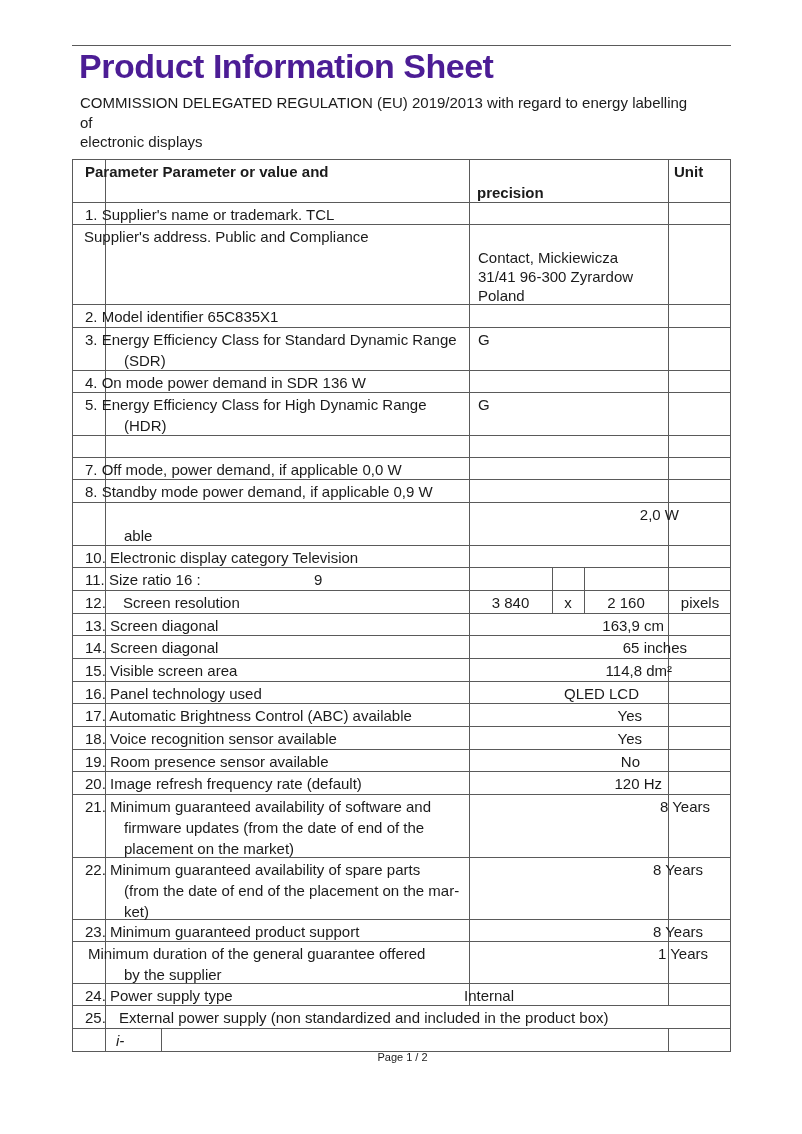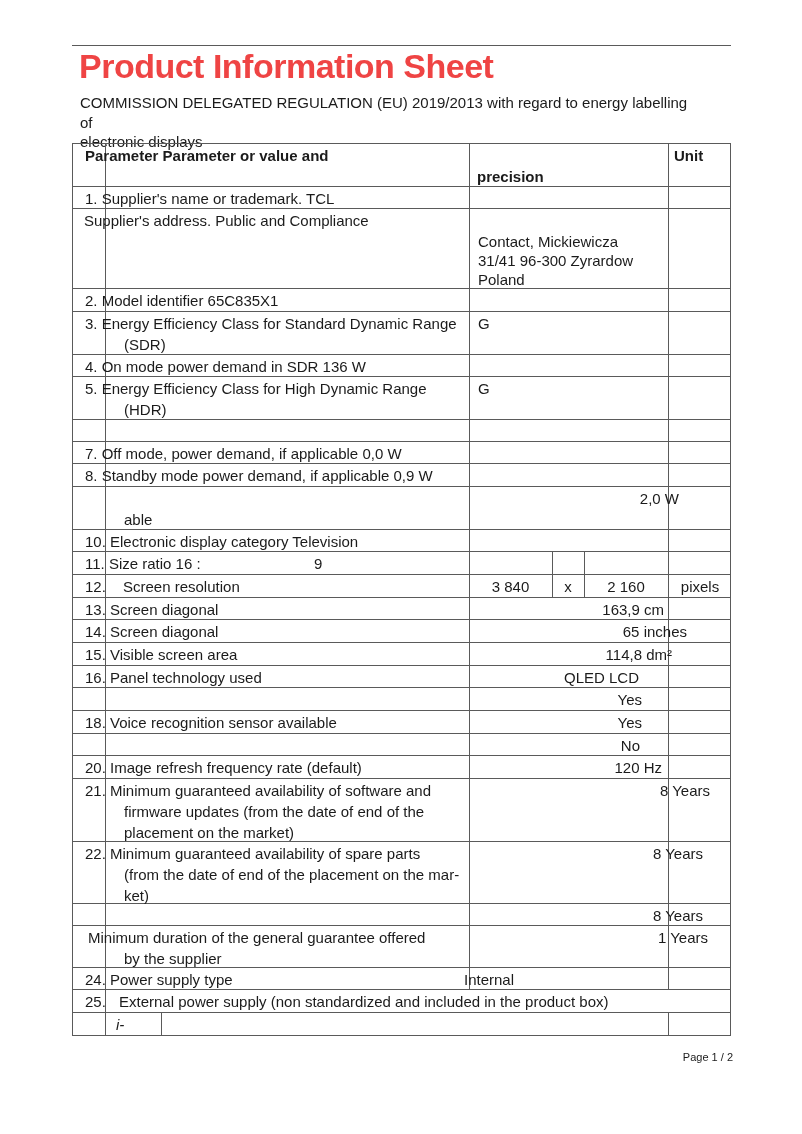--- a/index.html
+++ b/index.html
@@ -10,40 +10,40 @@
   }
   .top-rule{position:absolute;left:72px;top:45px;width:659px;height:0;border-top:1px solid #5a5a5a;}
   .title{
     position:absolute;left:79px;top:47px;font-size:34px;font-weight:bold;
     letter-spacing:-0.5px;line-height:38px;white-space:nowrap;
   }
   .subtitle{
     position:absolute;left:80px;top:93px;width:620px;font-size:15px;line-height:19.5px;
   }
   .ptable{
-    position:absolute;left:72px;top:143px;width:659px;
+    position:absolute;left:72px;top:159px;width:659px;
     border:1px solid #5a5a5a;border-bottom:none;box-sizing:border-box;
   }
   .tr{position:relative;border-bottom:1px solid #5a5a5a;box-sizing:border-box;}
   .vl{position:absolute;top:0;bottom:0;width:0;border-left:1px solid #5a5a5a;}
   .txt{position:absolute;top:2px;line-height:20px;font-size:15px;white-space:nowrap;}
   .b{font-weight:bold;}
   .it{font-style:italic;}
   .ctr{text-align:center;}
   .footer{
-    position:absolute;left:72px;top:1051px;width:661px;text-align:right;
+    position:absolute;left:72px;top:1051px;width:661px;text-align:center;
     font-size:11px;color:#1b1b1b;
   }
 </style>
 </head>
 <body>
 
 <div class="top-rule"></div>
 
-<h1 class="title" style="color:#ef4444;margin:0;">Product Information Sheet</h1>
+<h1 class="title" style="color:#4c1d95;margin:0;">Product Information Sheet</h1>
 
 <div class="subtitle">
   <div>COMMISSION DELEGATED REGULATION (EU) 2019/2013 with regard to energy labelling of</div>
   <div>electronic displays</div>
 </div>
 
 <div class="ptable">
 
   <div class="tr" style="height:43px">
     <i class="vl" style="left:32px"></i>
@@ -191,35 +191,37 @@
       <i class="vl" style="left:396px"></i>
       <i class="vl" style="left:595px"></i>
     <span class="txt" style="left:12px">16. Panel technology used</span>
     <span class="txt" style="right:91px">QLED LCD</span>
   </div>
 
   <div class="tr" style="height:23px">
     <i class="vl" style="left:32px"></i>
       <i class="vl" style="left:396px"></i>
       <i class="vl" style="left:595px"></i>
+    <span class="txt" style="left:12px">17. Automatic Brightness Control (ABC) available</span>
     <span class="txt" style="right:88px">Yes</span>
   </div>
 
   <div class="tr" style="height:23px">
     <i class="vl" style="left:32px"></i>
       <i class="vl" style="left:396px"></i>
       <i class="vl" style="left:595px"></i>
     <span class="txt" style="left:12px">18. Voice recognition sensor available</span>
     <span class="txt" style="right:88px">Yes</span>
   </div>
 
   <div class="tr" style="height:22px">
     <i class="vl" style="left:32px"></i>
       <i class="vl" style="left:396px"></i>
       <i class="vl" style="left:595px"></i>
+    <span class="txt" style="left:12px">19. Room presence sensor available</span>
     <span class="txt" style="right:90px">No</span>
   </div>
 
   <div class="tr" style="height:23px">
     <i class="vl" style="left:32px"></i>
       <i class="vl" style="left:396px"></i>
       <i class="vl" style="left:595px"></i>
     <span class="txt" style="left:12px">20. Image refresh frequency rate (default)</span>
     <span class="txt" style="right:68px">120 Hz</span>
   </div>
@@ -241,20 +243,21 @@
     <span class="txt" style="left:12px">22. Minimum guaranteed availability of spare parts</span>
     <span class="txt" style="left:51px;top:23px">(from the date of end of the placement on the mar-</span>
     <span class="txt" style="left:51px;top:44px">ket)</span>
     <span class="txt" style="right:27px">8 Years</span>
   </div>
 
   <div class="tr" style="height:22px">
     <i class="vl" style="left:32px"></i>
       <i class="vl" style="left:396px"></i>
       <i class="vl" style="left:595px"></i>
+    <span class="txt" style="left:12px">23. Minimum guaranteed product support</span>
     <span class="txt" style="right:27px">8 Years</span>
   </div>
 
   <div class="tr" style="height:42px">
     <i class="vl" style="left:32px"></i>
       <i class="vl" style="left:396px"></i>
       <i class="vl" style="left:595px"></i>
     <span class="txt" style="left:15px">Minimum duration of the general guarantee offered</span>
     <span class="txt" style="left:51px;top:23px">by the supplier</span>
     <span class="txt" style="right:22px">1 Years</span>

